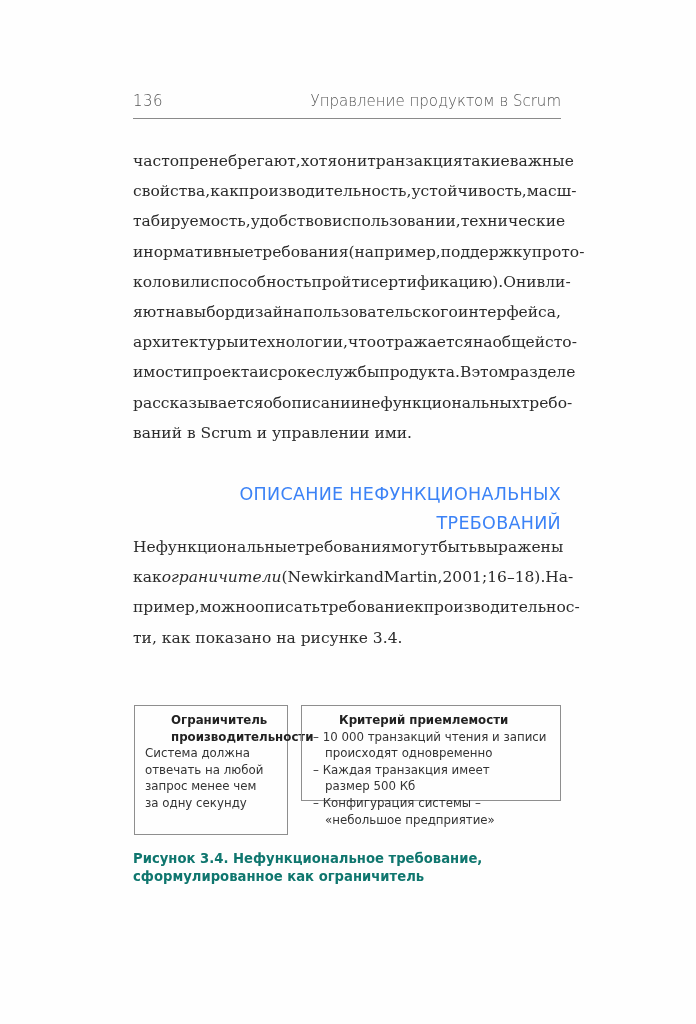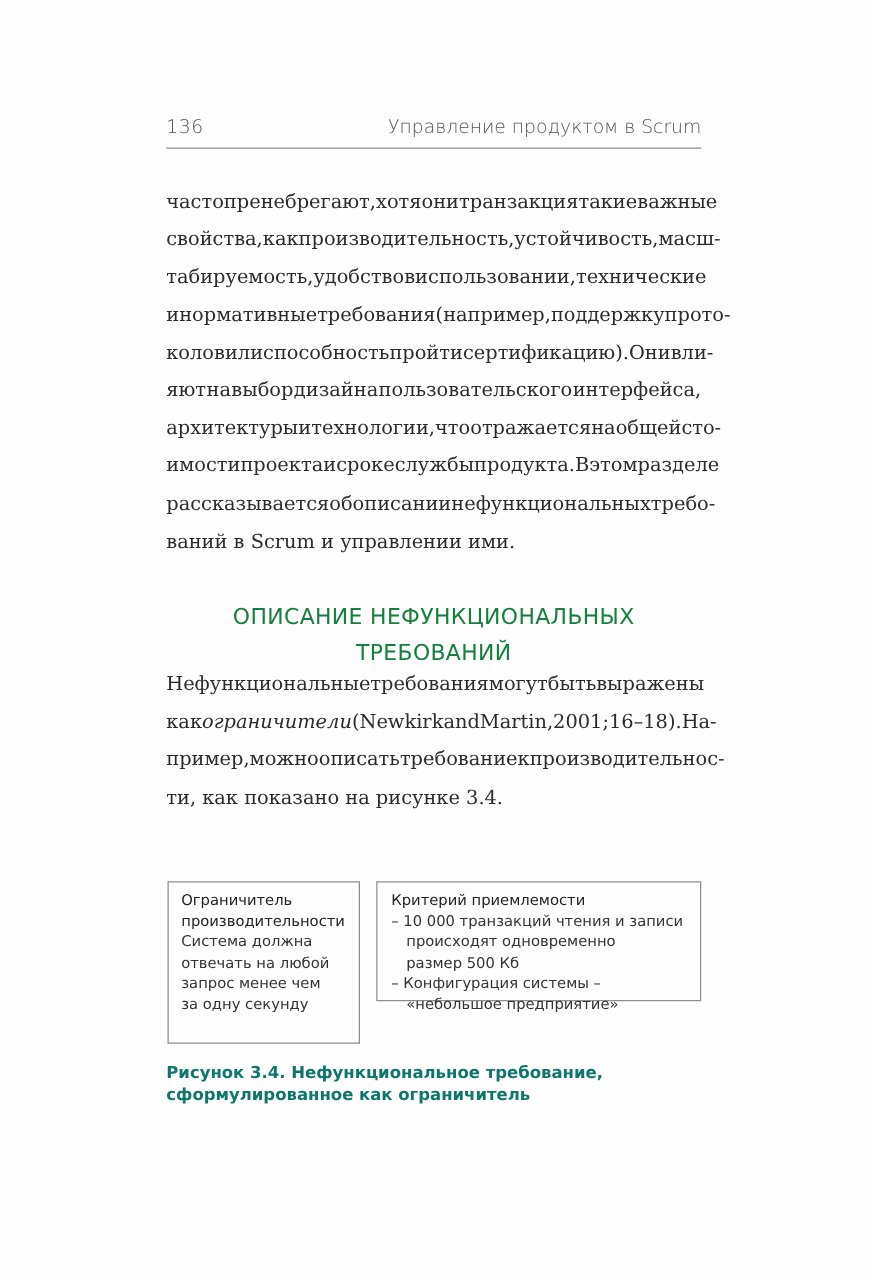--- a/index.html
+++ b/index.html
@@ -12,28 +12,28 @@
     .running-head .title { position: absolute; right: 0; top: 0; }
     .head-rule { position: absolute; left: 133px; top: 118px; width: 428px; height: 0; border-top: 1px solid #8a8a8a; }
 
     .body-text { position: absolute; left: 133px; width: 428px;
       font-family: "DejaVu Serif", serif; font-size: 15.5px; line-height: 30.2px; color: #2b2b2b; }
     .p1 { top: 146px; }
     .p2 { top: 532px; }
     .line-flex { display: flex; justify-content: space-between; white-space: nowrap; height: 30.2px; }
     .line-left { display: block; white-space: nowrap; height: 30.2px; }
 
-    .section-heading { position: absolute; left: 133px; top: 480px; width: 428px; text-align: center;
-      font-family: "DejaVu Sans", sans-serif; font-size: 17.5px; line-height: 29px; color: #15803d; letter-spacing: 0.3px; }
+    .section-heading { position: absolute; left: 133px; top: 480px; width: 428px; text-align: right;
+      font-family: "DejaVu Sans", sans-serif; font-size: 17.5px; line-height: 29px; color: #3b82f6; letter-spacing: 0.3px; }
 
     .fig-box { position: absolute; border: 1.5px solid #8e8e8e; box-sizing: border-box;
       font-family: "DejaVu Sans", sans-serif; font-size: 11.8px; line-height: 16.6px; color: #333; }
     .box-left { left: 134px; top: 705px; width: 154px; height: 130px; padding: 6px 0 0 10px; }
     .box-right { left: 301px; top: 705px; width: 260px; height: 96px; padding: 6px 0 0 11px; }
-    .fig-box .bold { font-weight: normal; color: #222; }
+    .fig-box .bold { font-weight: bold; color: #222; margin-left: 26px; }
     .fig-box .item { display: block; }
     .fig-box .indent { display: block; padding-left: 12px; }
 
     .caption { position: absolute; left: 133px; top: 850px; width: 428px;
       font-family: "DejaVu Sans", sans-serif; font-size: 13.2px; line-height: 18px; font-weight: bold; color: #0f766e; }
     .ital { font-style: italic; }
   </style>
 </head>
 <body>
 
@@ -165,20 +165,21 @@
     <span class="item">Система должна</span>
     <span class="item">отвечать на любой</span>
     <span class="item">запрос менее чем</span>
     <span class="item">за одну секунду</span>
   </div>
 
   <div class="fig-box box-right">
     <span class="item bold">Критерий приемлемости</span>
     <span class="item">– 10 000 транзакций чтения и записи</span>
     <span class="indent">происходят одновременно</span>
+    <span class="item">– Каждая транзакция имеет</span>
     <span class="indent">размер 500 Кб</span>
     <span class="item">– Конфигурация системы –</span>
     <span class="indent">«небольшое предприятие»</span>
   </div>
 
   <div class="caption">
     <div>Рисунок 3.4. Нефункциональное требование,</div>
     <div>сформулированное как ограничитель</div>
   </div>
 

